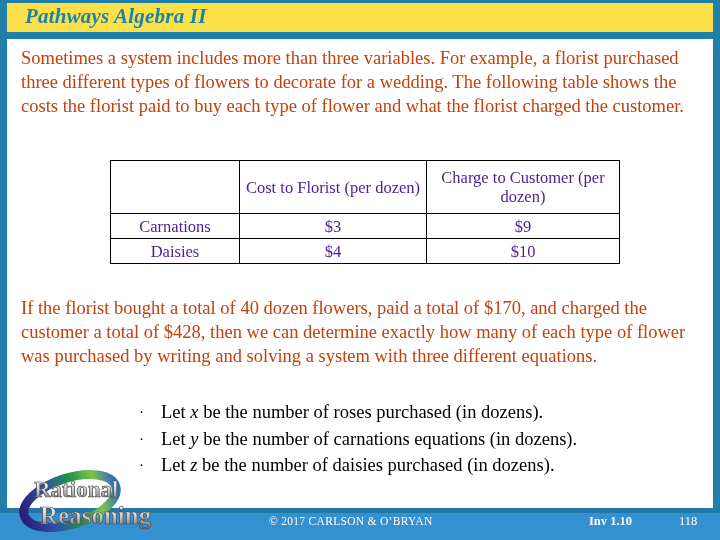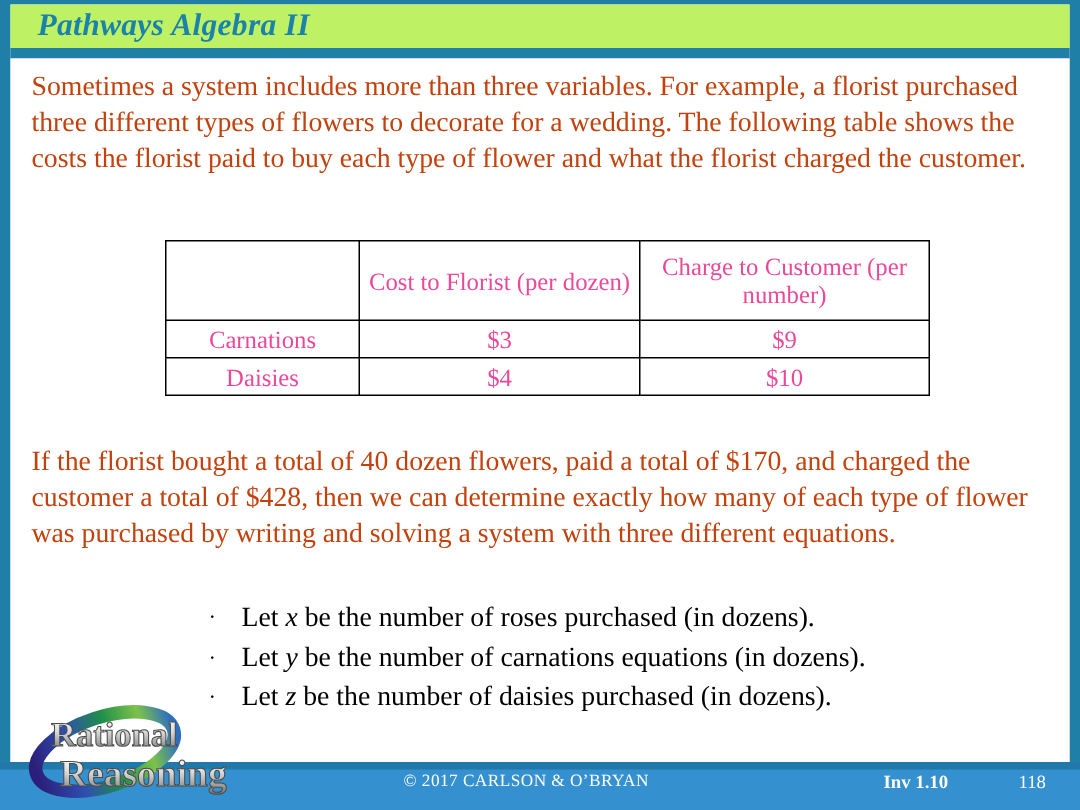--- a/index.html
+++ b/index.html
@@ -42,21 +42,21 @@
     width: 7px; height: 508px;
     background: #1f7fa6;
   }
 
   
   .title-area {
     position: absolute;
     left: 7px; top: 3px;
     width: 706px;
     height: 29px;
-    background: #bef264;
+    background: #fde047;
   }
   .slide-title {
     position: absolute;
     left: 18px;
     top: 1px;
     font-style: italic;
     font-weight: bold;
     font-size: 21px;
     color: #1b82ab;
     letter-spacing: 0.2px;
@@ -103,21 +103,21 @@
   .tbl-wrap {
     position: absolute;
     left: 103px;
     top: 121px;
   }
   table.costs {
     border-collapse: collapse;
     table-layout: fixed;
     font-size: 16.5px;
     line-height: 19px;
-    color: #ec4899;
+    color: #4c1d95;
     border-radius: 18px;
   }
   table.costs td, table.costs th {
     border: 1.6px solid #000000;
     text-align: center;
     vertical-align: middle;
     padding: 1px 3px;
     font-weight: normal;
   }
   table.costs .c0 { width: 122px; }
@@ -225,21 +225,21 @@
   <div class="content">
 
     <div class="para para-intro">Sometimes a system includes more than three variables. For example, a florist purchased three different types of flowers to decorate for a wedding. The following table shows the costs the florist paid to buy each type of flower and what the florist charged the customer.</div>
 
     <div class="tbl-wrap">
       <table class="costs">
         <thead>
           <tr>
             <th class="c0 hdr-blank"></th>
             <th class="c1">Cost to Florist (per dozen)</th>
-            <th class="c2">Charge to Customer (per number)</th>
+            <th class="c2">Charge to Customer (per dozen)</th>
           </tr>
         </thead>
         <tbody>
           <tr>
             <td class="c0">Carnations</td>
             <td class="c1">$3</td>
             <td class="c2">$9</td>
           </tr>
           <tr>
             <td class="c0">Daisies</td>

